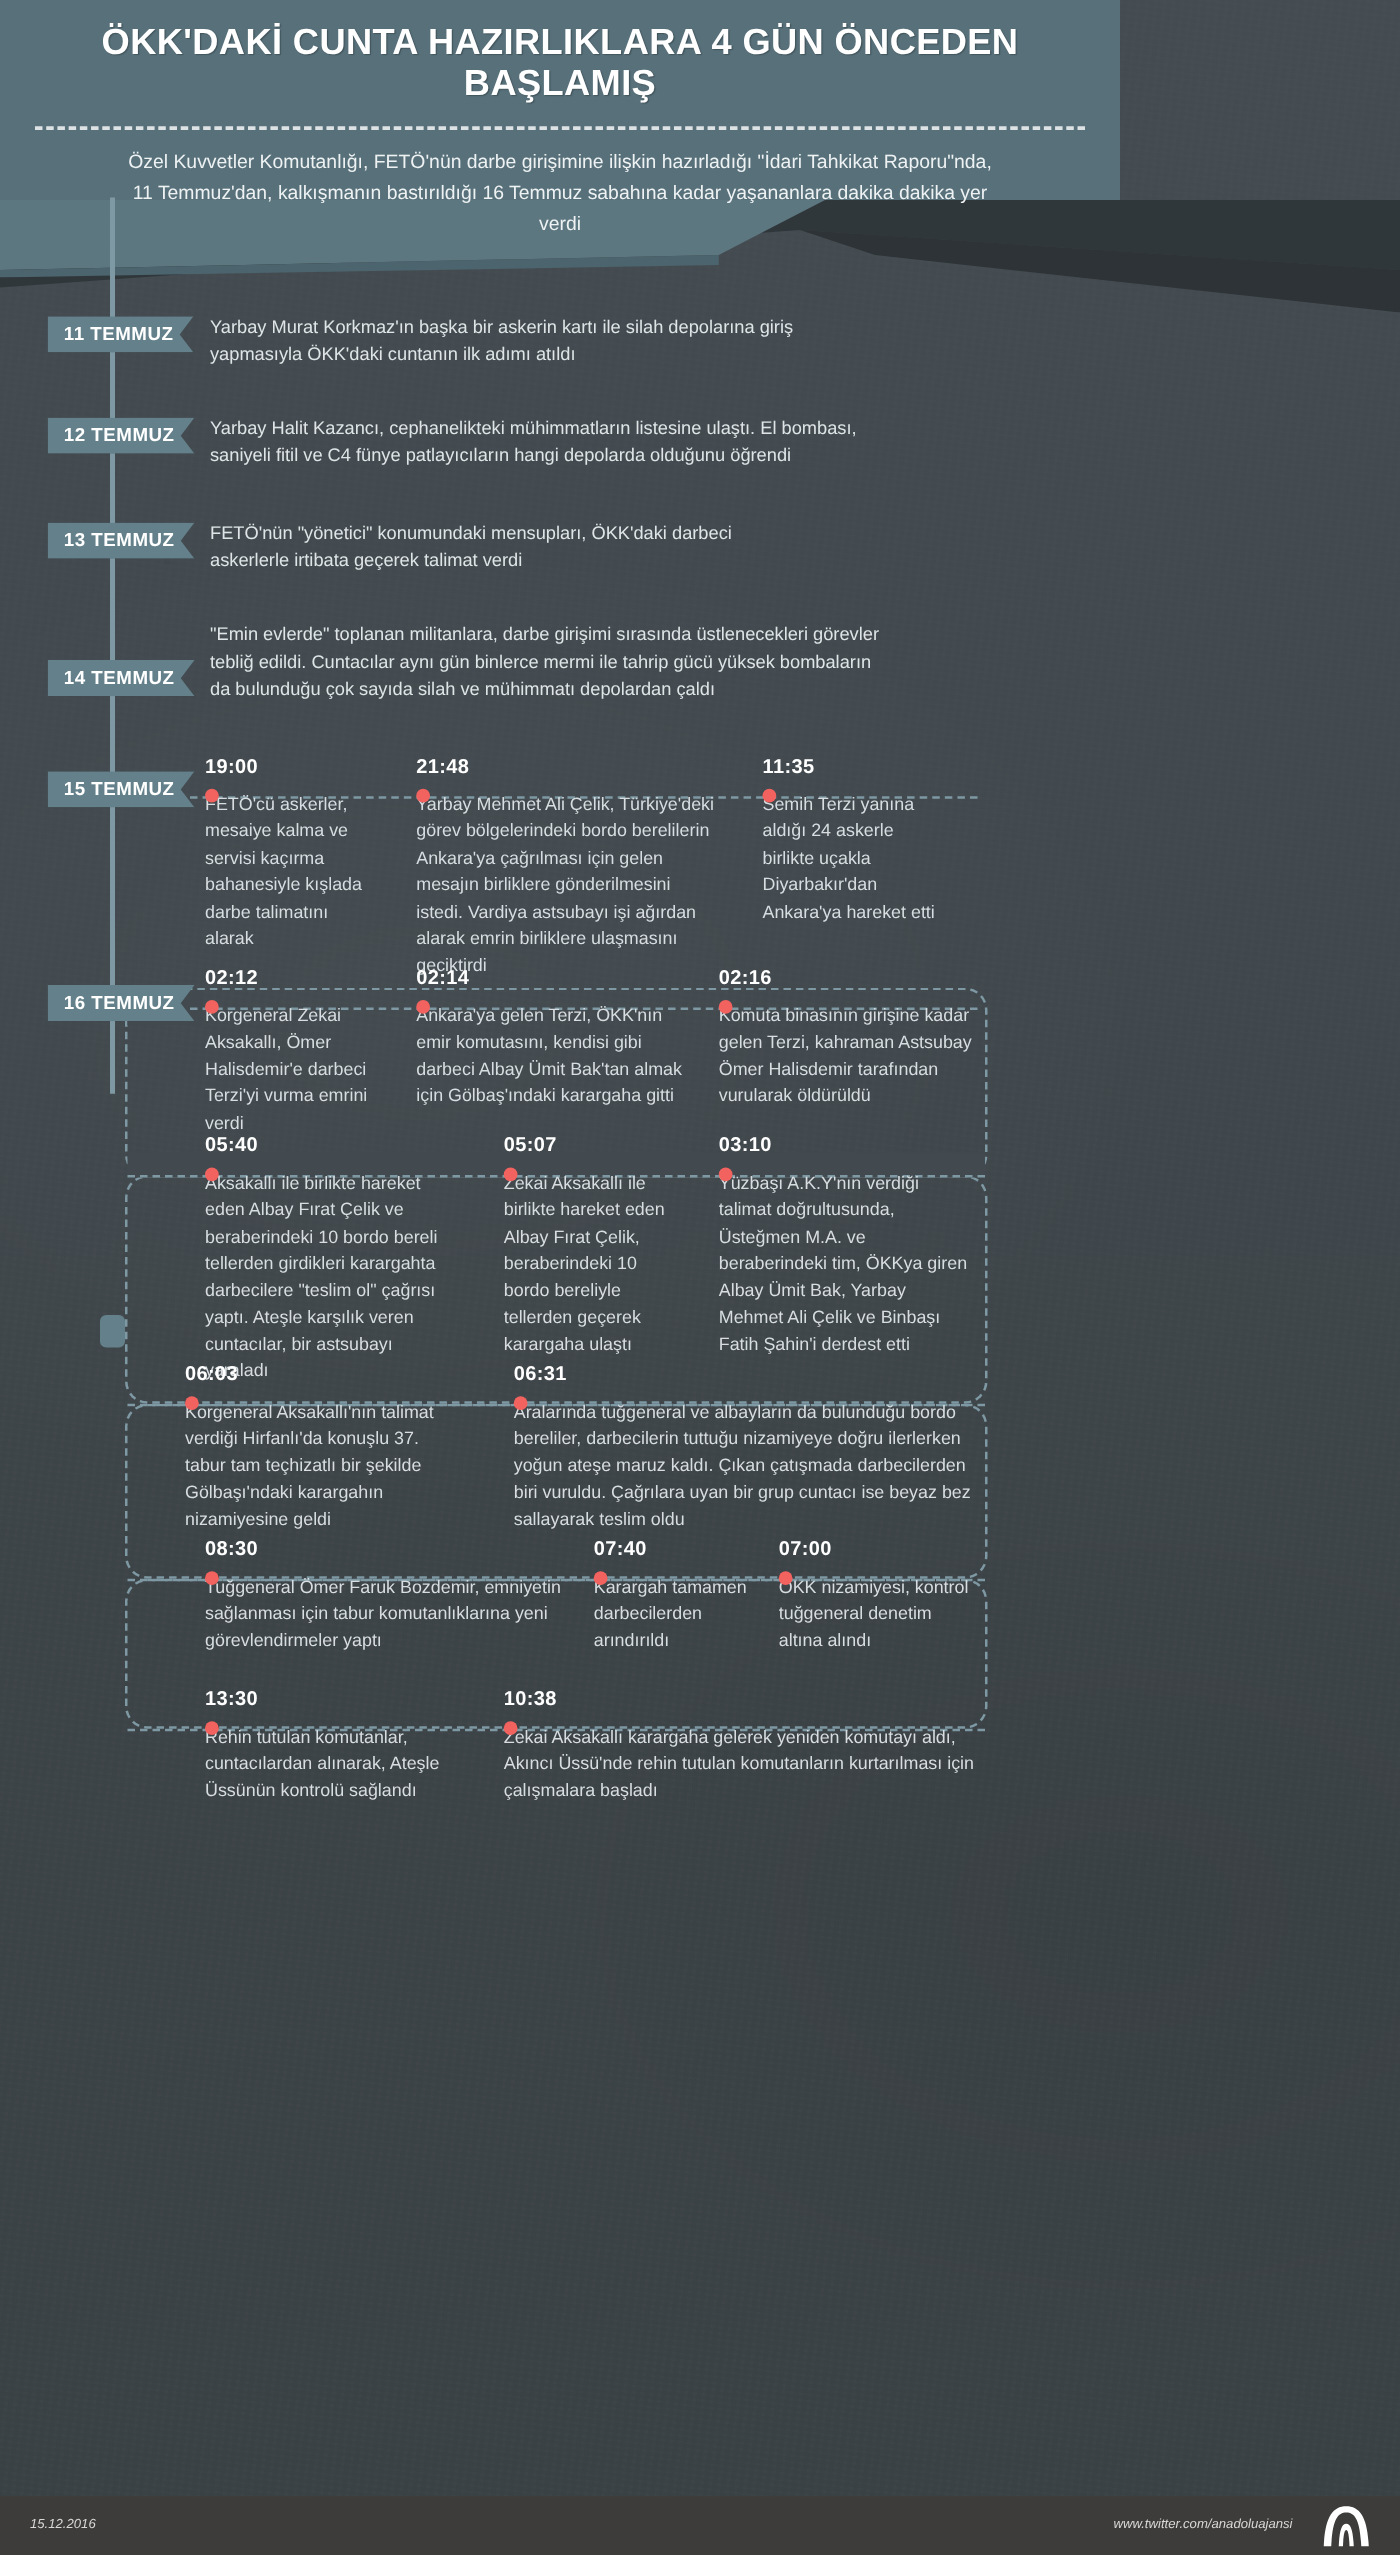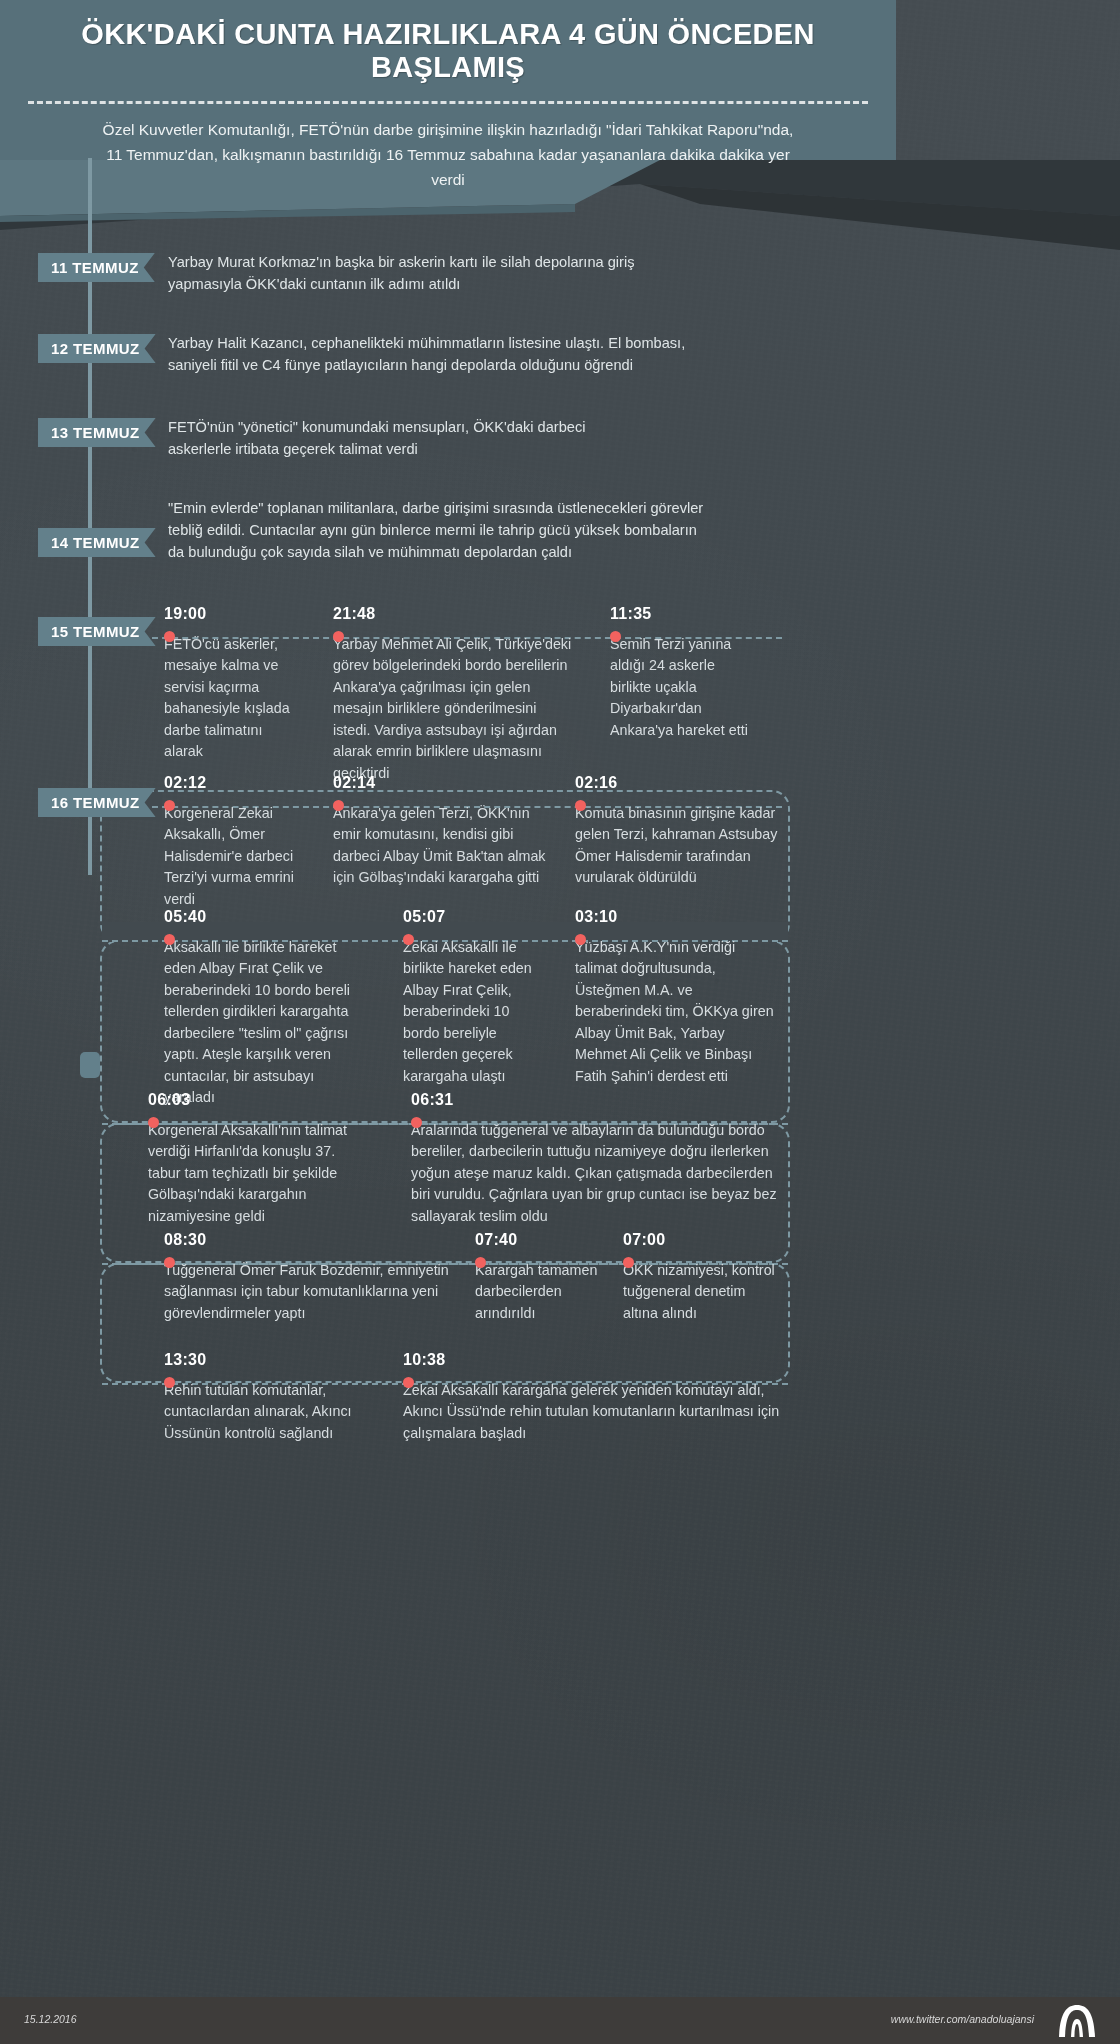--- a/index.html
+++ b/index.html
@@ -360,21 +360,21 @@
     <div class="time">07:00</div>
     <div class="dot"></div>
     <div class="body">ÖKK nizamiyesi, kontrol tuğgeneral denetim altına alındı</div>
   </div>
 
   <div class="connector" style="left:102px; top:1383px; width:686px;"></div>
 
   <div class="event" style="left:164px; top:1351px; width:200px;">
     <div class="time">13:30</div>
     <div class="dot"></div>
-    <div class="body">Rehin tutulan komutanlar, cuntacılardan alınarak, Akıncı Üssünün kontrolü sağlandı</div>
+    <div class="body">Rehin tutulan komutanlar, cuntacılardan alınarak, Ateşle Üssünün kontrolü sağlandı</div>
   </div>
 
   <div class="event" style="left:403px; top:1351px; width:390px;">
     <div class="time">10:38</div>
     <div class="dot"></div>
     <div class="body">Zekai Aksakallı karargaha gelerek yeniden komutayı aldı, Akıncı Üssü'nde rehin tutulan komutanların kurtarılması için çalışmalara başladı</div>
   </div>
 
   <div id="footer">
     <div class="date">15.12.2016</div>

